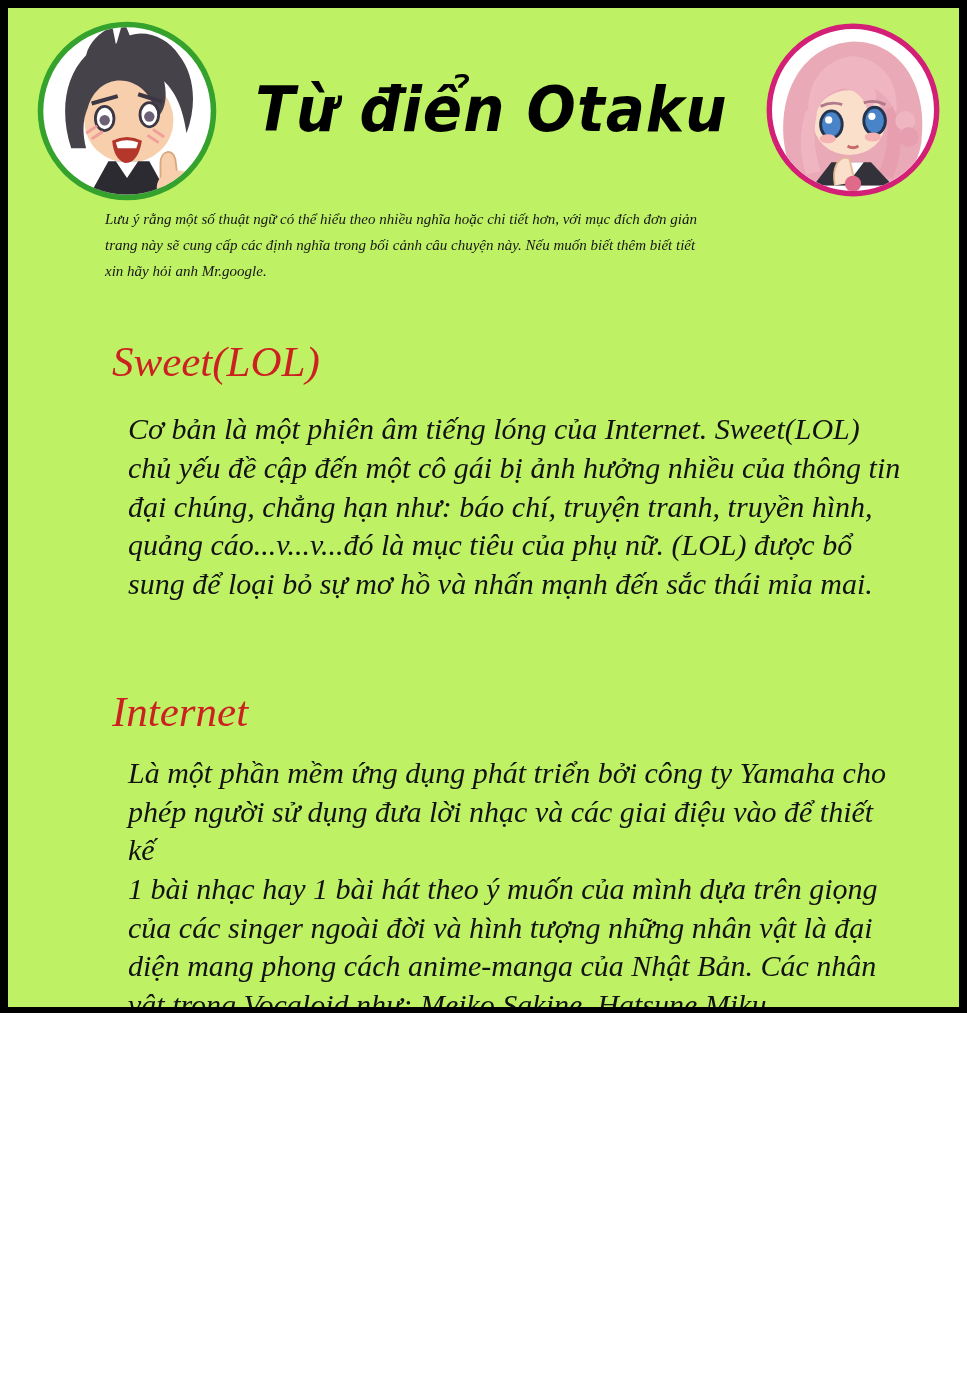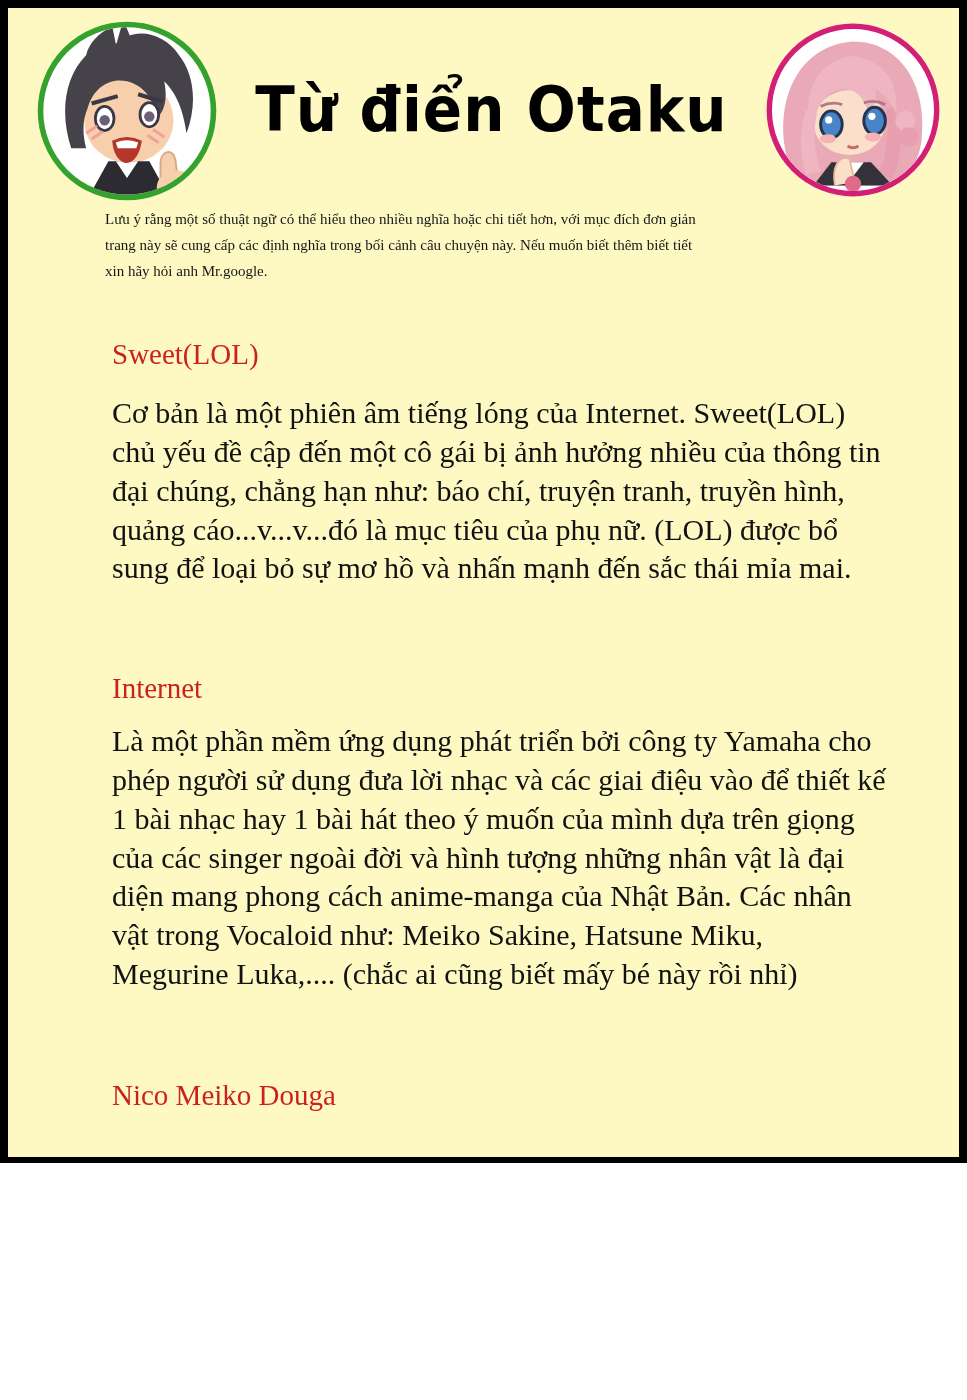--- a/index.html
+++ b/index.html
@@ -1,44 +1,44 @@
 <!DOCTYPE html>
 <html><head>
 <meta charset="utf-8">
 <style>
   html, body { margin:0; padding:0; background:#ffffff; }
   .page {
-    width:967px; height:1163px; box-sizing:border-box;
+    width:967px; height:1013px; box-sizing:border-box;
     border:8px solid #000; border-bottom-width:6px;
-    background:#fef9c3; overflow:hidden;
-    font-family:"Liberation Serif", serif; color:#121212;
+    background:#bef264; overflow:hidden;
+    font-family:"Liberation Serif", serif; color:#121212;font-style:italic;
   }
   .header { display:flex; align-items:flex-start; padding:10px 16px 0 26px; }
   .avatar { flex:0 0 auto; }
   .avatar svg { display:block; }
   .avatar-left svg  { width:186px; height:186px; }
   .avatar-right svg { width:180px; height:180px; margin-top:2px; }
   .title-wrap { flex:1 1 auto; text-align:center; padding-top:55px; }
   .page-title {
     font-family:"DejaVu Sans", sans-serif; font-weight:bold;
     font-size:58px; letter-spacing:1px; color:#000; margin:0;
     transform:scaleY(1.08); transform-origin:top center; white-space:nowrap;
   }
   .note {
     margin:2px 56px 0 97px;
     font-size:15px; line-height:26px; white-space:pre-line; color:#161616;
   }
   .section { margin-left:104px; margin-right:40px; }
   .section-heading {
-    color:#cc2121; font-size:29px; font-weight:normal;
+    color:#cc2121; font-size:43px; font-weight:normal;
     margin:0; line-height:1.12;
   }
   .section-body {
     font-size:30px; line-height:38.7px; white-space:pre-line;
-    margin:0; color:#121212;
+    margin:16px; color:#121212;
   }
   .s1 { margin-top:54px; }  .s1 .section-body { margin-top:24px; }
   .s2 { margin-top:84px; }  .s2 .section-body { margin-top:18px; }
   .s3 { margin-top:86px; }  .s3 .section-body { margin-top:16px; }
 </style>
 </head>
 <body>
 
 <div class="page">
 

